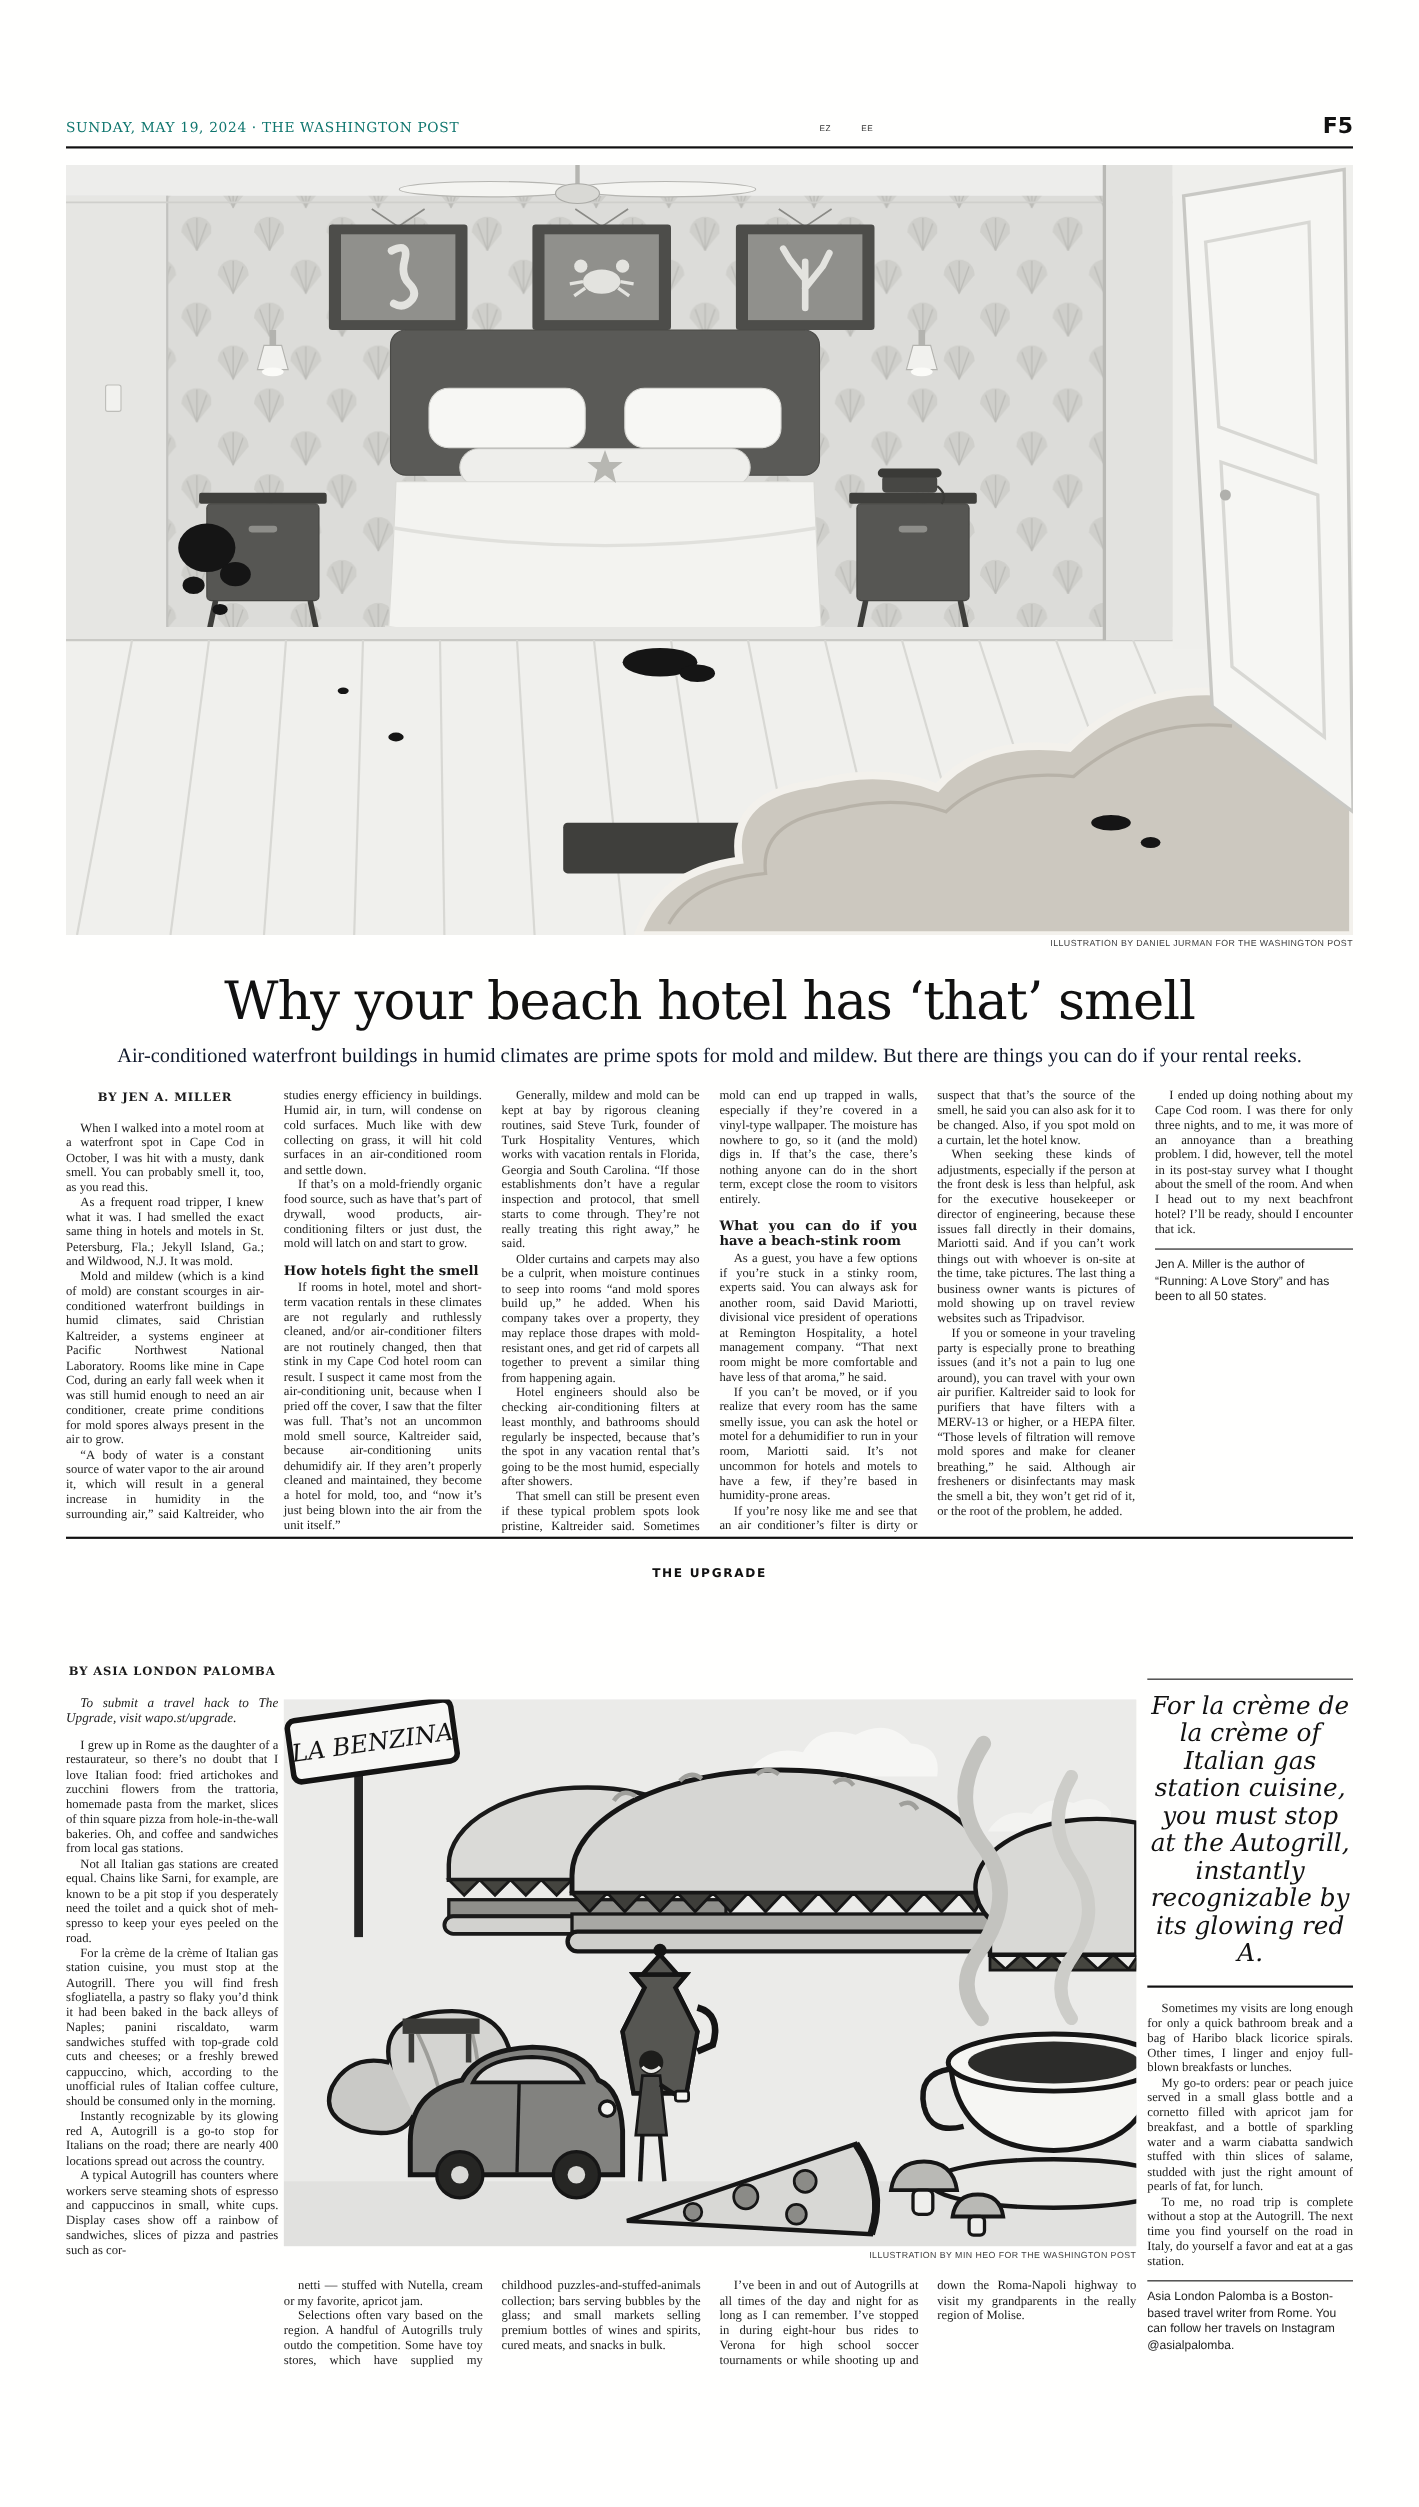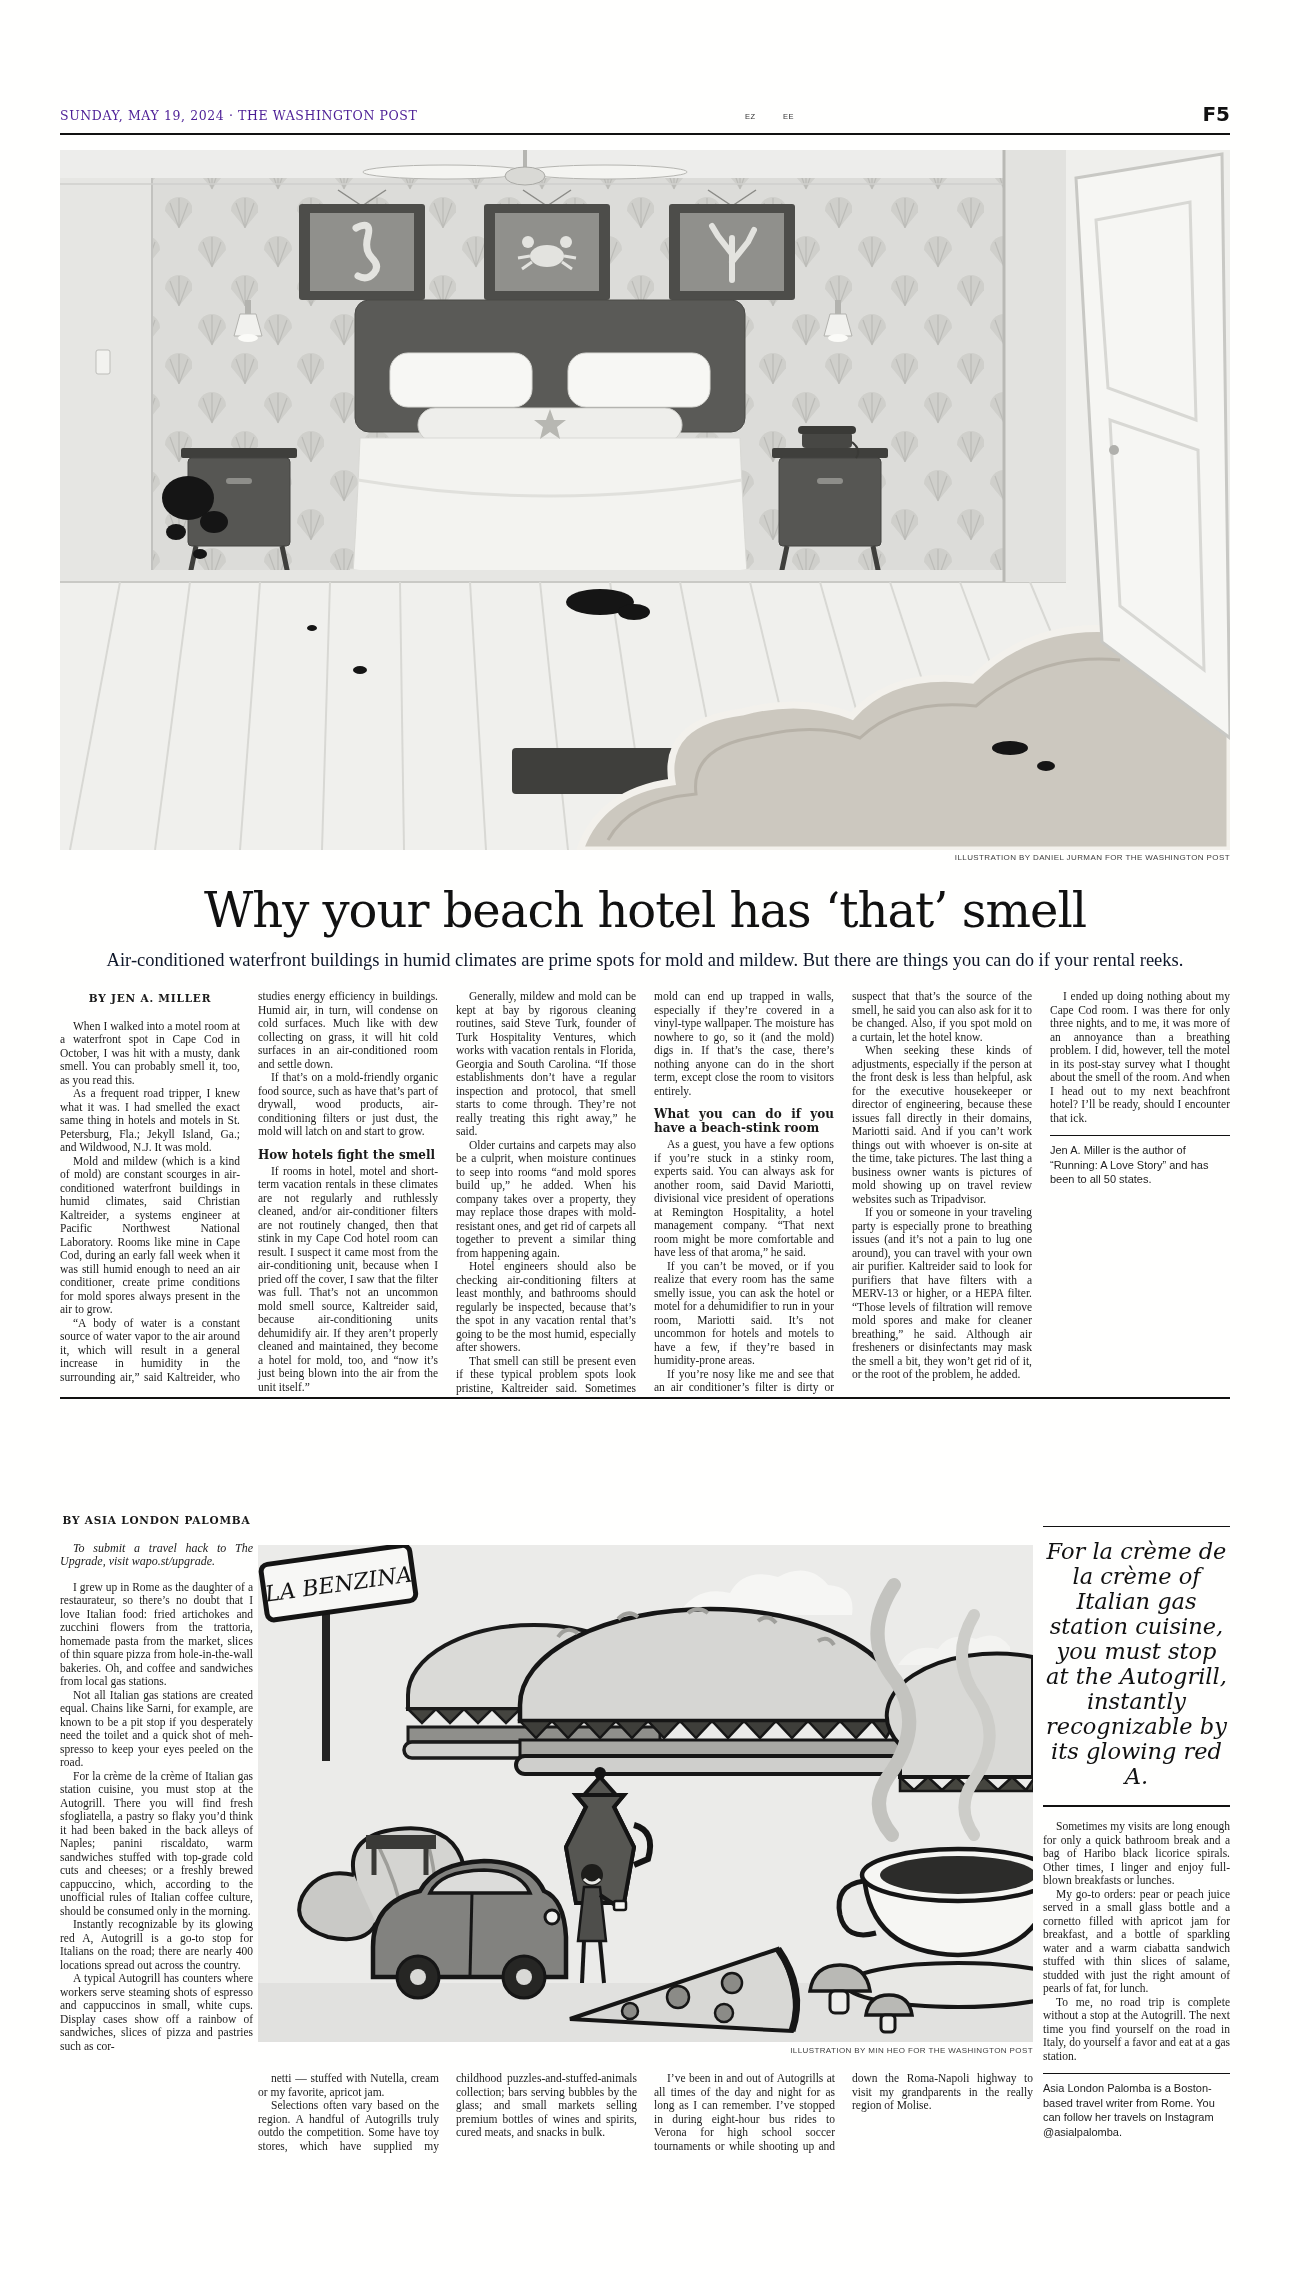--- a/index.html
+++ b/index.html
@@ -3,21 +3,21 @@
 <meta charset="utf-8">
 <style>
   html,body { margin:0; padding:0; background:#ffffff; }
   .page { position:relative; width:1290px; height:2279px; background:#fffffe;
           font-family:"Liberation Serif", serif; color:#1a1a1a; margin:0 auto; overflow:hidden; }
 
   
   .masthead { position:absolute; left:60px; top:100px; width:1170px; height:33px;
               border-bottom:2px solid #111; }
   .masthead-left { position:absolute; left:0; top:8px; font-family:"DejaVu Serif", serif;
-                   font-size:12.5px; letter-spacing:.6px; color:#4c1d95; }
+                   font-size:12.5px; letter-spacing:.6px; color:#0f766e; }
   .masthead-ed { position:absolute; top:12px; font-family:"Liberation Sans", sans-serif;
                  font-size:7.5px; color:#333; letter-spacing:.5px; }
   .ed1 { left:685px; } .ed2 { left:723px; }
   .masthead-right { position:absolute; right:0; top:2px; font-family:"DejaVu Sans", sans-serif;
                     font-weight:bold; font-size:20px; color:#111; }
 
   
   .hero { position:absolute; left:60px; top:150px; width:1170px; height:700px; background:#e9e9e6; }
   .hero svg { display:block; }
   .credit { font-family:"Liberation Sans", sans-serif; font-size:8px; letter-spacing:.4px; color:#3c3c3c; }
@@ -248,20 +248,21 @@
         <p class="body-p">If you’re nosy like me and see that an air conditioner’s filter is dirty or suspect that that’s the source of the smell, he said you can also ask for it to be changed. Also, if you spot mold on a curtain, let the hotel know.</p>
         <p class="body-p">When seeking these kinds of adjustments, especially if the person at the front desk is less than helpful, ask for the executive housekeeper or director of engineering, because these issues fall directly in their domains, Mariotti said. And if you can’t work things out with whoever is on-site at the time, take pictures. The last thing a business owner wants is pictures of mold showing up on travel review websites such as Tripadvisor.</p>
         <p class="body-p">If you or someone in your traveling party is especially prone to breathing issues (and it’s not a pain to lug one around), you can travel with your own air purifier. Kaltreider said to look for purifiers that have filters with a MERV-13 or higher, or a HEPA filter. “Those levels of filtration will remove mold spores and make for cleaner breathing,” he said. Although air fresheners or disinfectants may mask the smell a bit, they won’t get rid of it, or the root of the problem, he added.</p>
         <p class="body-p">I ended up doing nothing about my Cape Cod room. I was there for only three nights, and to me, it was more of an annoyance than a breathing problem. I did, however, tell the motel in its post-stay survey what I thought about the smell of the room. And when I head out to my next beachfront hotel? I’ll be ready, should I encounter that ick.</p>
         <p class="bio">Jen A. Miller is the author of “Running: A Love Story” and has been to all 50 states.</p>
       </div>
   </div>
 
   <div class="big-rule"></div>
 
+  <div class="kicker">THE UPGRADE</div>
 
   <div class="a2-left">
     <div class="byline">BY ASIA LONDON PALOMBA</div>
     <p class="a2-note">To submit a travel hack to The Upgrade, visit wapo.st/upgrade.</p>
     <div>
         <p class="body-p">I grew up in Rome as the daughter of a restaurateur, so there’s no doubt that I love Italian food: fried artichokes and zucchini flowers from the trattoria, homemade pasta from the market, slices of thin square pizza from hole-in-the-wall bakeries. Oh, and coffee and sandwiches from local gas stations.</p>
         <p class="body-p">Not all Italian gas stations are created equal. Chains like Sarni, for example, are known to be a pit stop if you desperately need the toilet and a quick shot of meh-spresso to keep your eyes peeled on the road.</p>
         <p class="body-p">For la crème de la crème of Italian gas station cuisine, you must stop at the Autogrill. There you will find fresh sfogliatella, a pastry so flaky you’d think it had been baked in the back alleys of Naples; panini riscaldato, warm sandwiches stuffed with top-grade cold cuts and cheeses; or a freshly brewed cappuccino, which, according to the unofficial rules of Italian coffee culture, should be consumed only in the morning.</p>
         <p class="body-p">Instantly recognizable by its glowing red A, Autogrill is a go-to stop for Italians on the road; there are nearly 400 locations spread out across the country.</p>
         <p class="body-p">A typical Autogrill has counters where workers serve steaming shots of espresso and cappuccinos in small, white cups. Display cases show off a rainbow of sandwiches, slices of pizza and pastries such as cor-</p>

